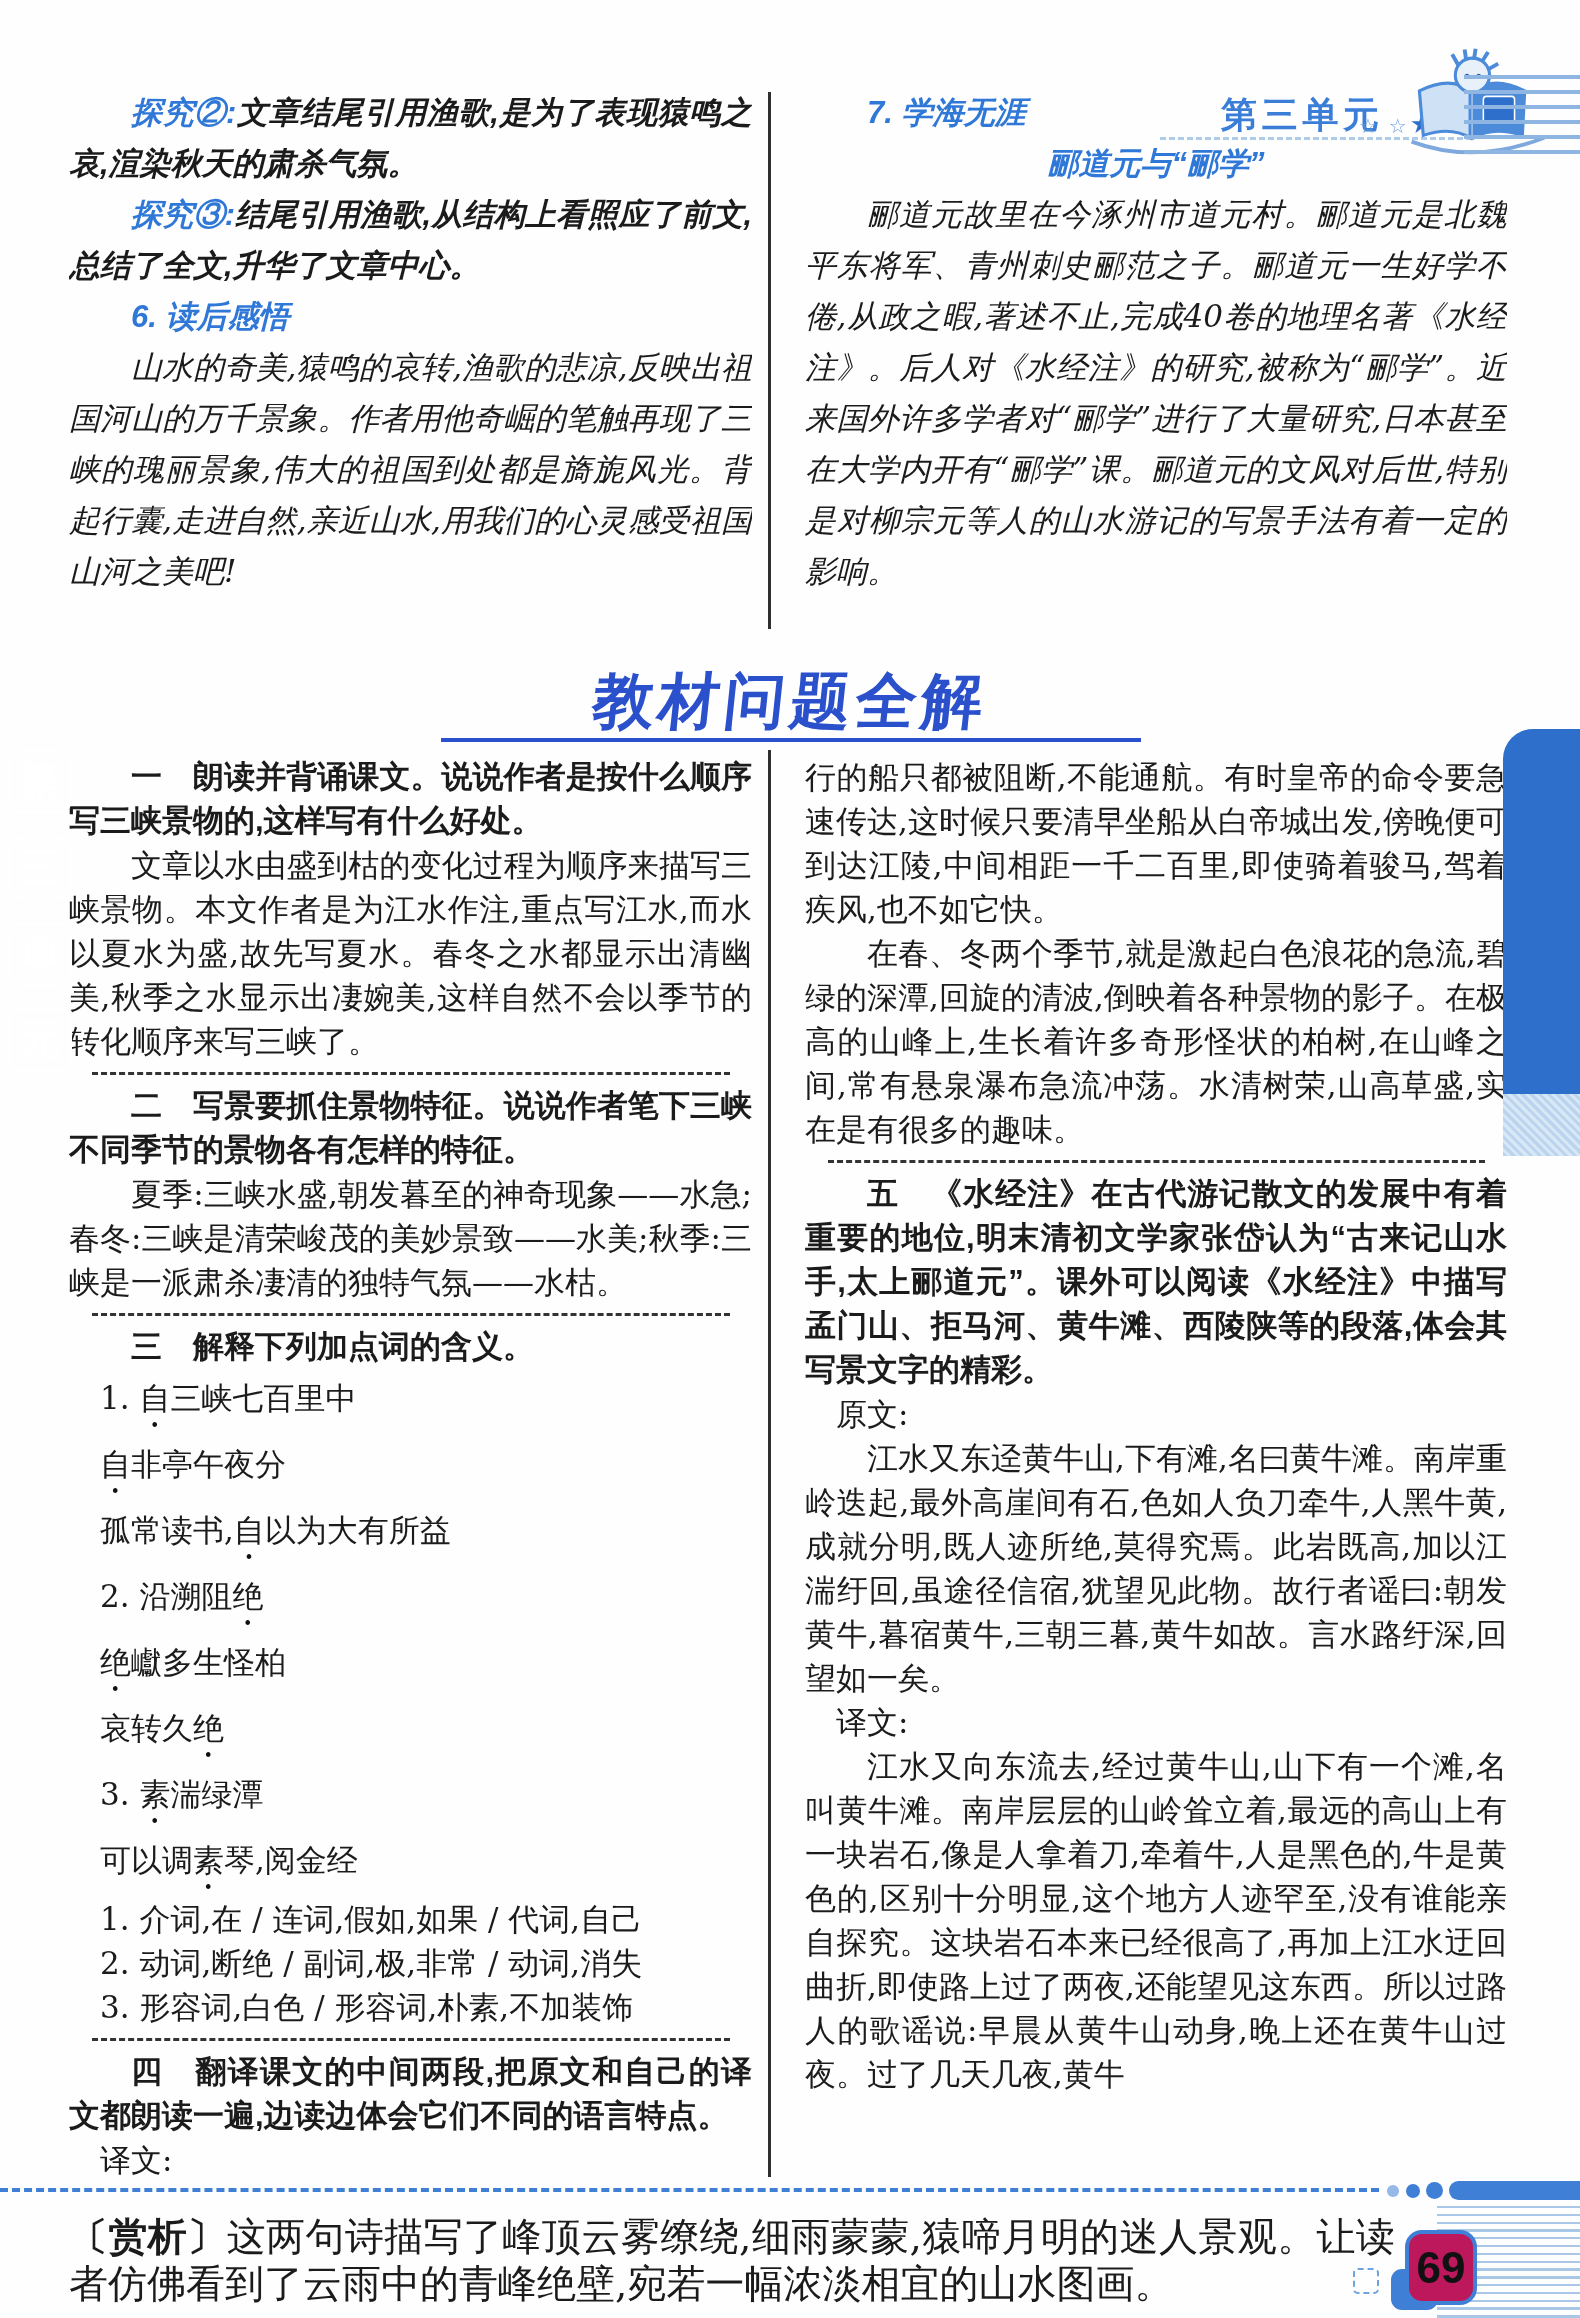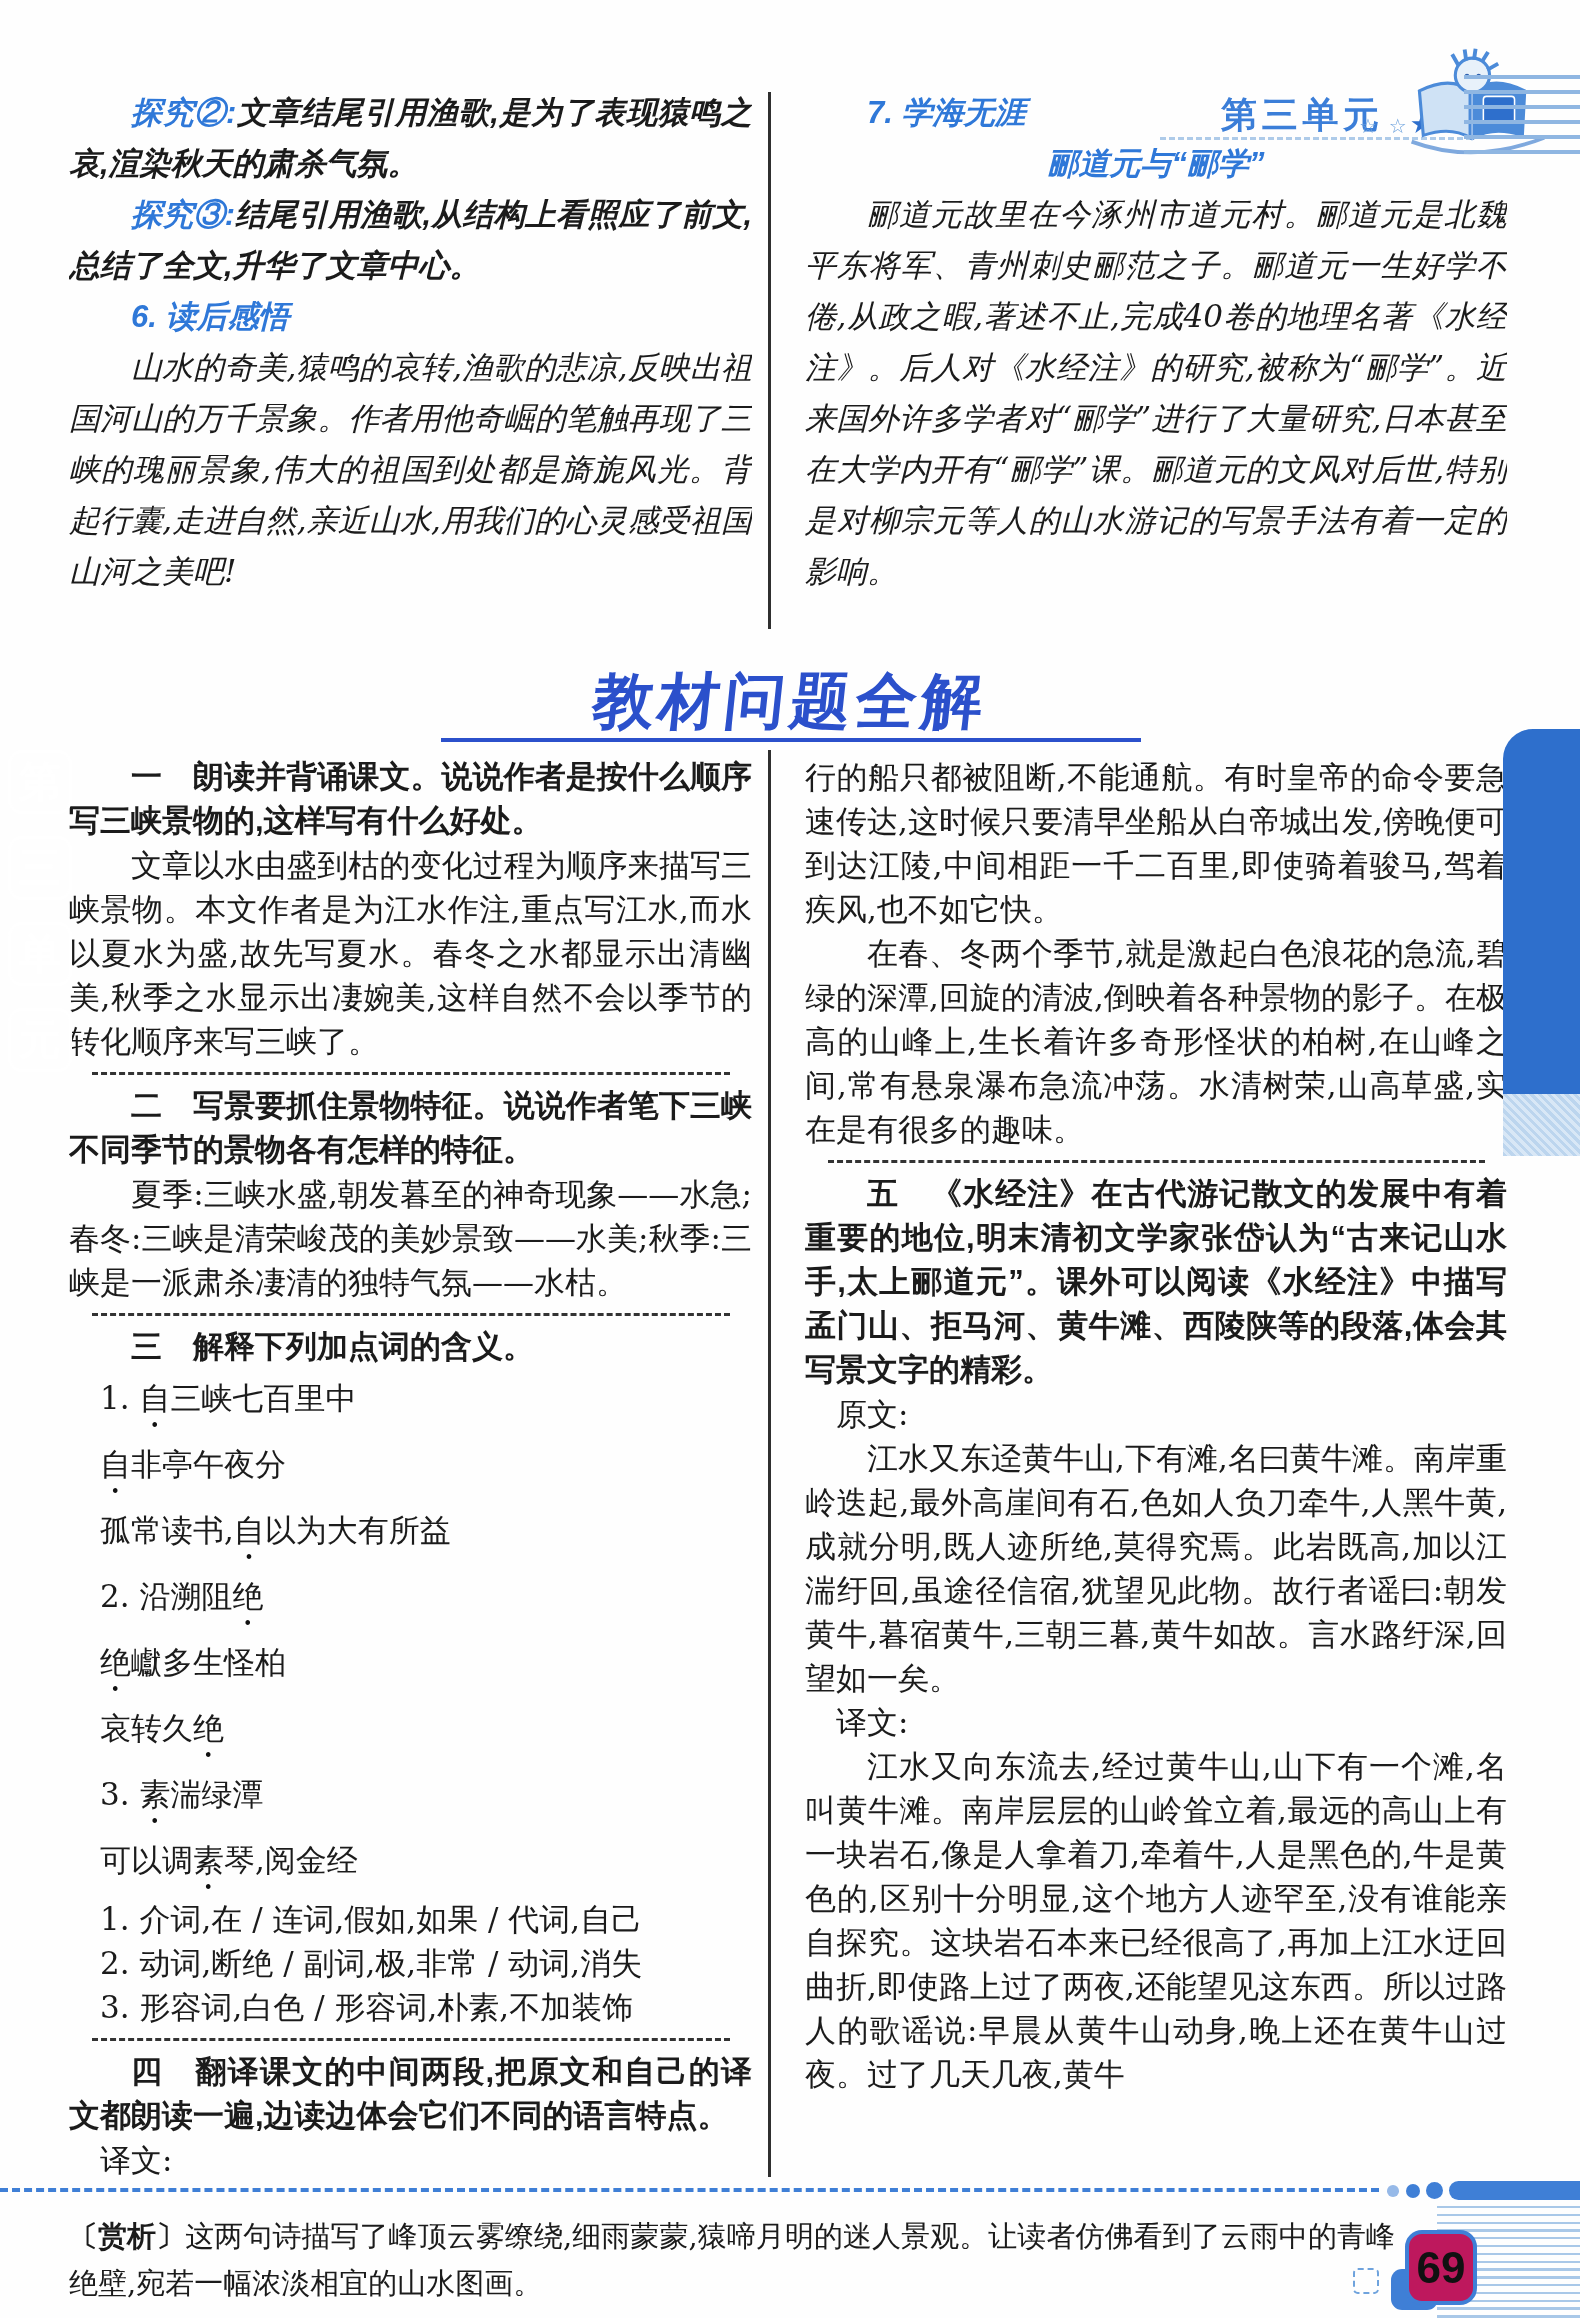--- a/index.html
+++ b/index.html
@@ -53,21 +53,21 @@
   
   .foot-line{position:absolute;top:2188px;left:0;width:1379px;border-top:4.7px dashed #3f7fd6;}
   .foot-dot{position:absolute;border-radius:50%;background:#3f7fd6;}
   .fd1{top:2185px;left:1387px;width:11.7px;height:11.7px;opacity:.55;}
   .fd2{top:2184px;left:1406px;width:14px;height:14px;}
   .fd3{top:2182px;left:1426px;width:17px;height:17px;}
   .foot-bar{position:absolute;top:2181px;left:1449px;width:132px;height:18.7px;background:#3f7fd6;
             border-radius:9.4px 0 0 9.4px;}
   .foot-stripes{position:absolute;top:2206px;left:1437px;width:144px;height:113px;
      background:repeating-linear-gradient(to bottom,#a9c8e8 0 2.3px,transparent 2.3px 7.8px);}
-  .foot-text{position:absolute;top:2213px;left:69px;width:1326px;font-size:29px;line-height:47px;
+  .foot-text{position:absolute;top:2213px;left:69px;width:1326px;font-size:39px;line-height:47px;
              font-family:"DejaVu Serif","Liberation Serif",serif;text-align:justify;}
   .badge-shadow{position:absolute;top:2269px;left:1391px;width:47px;height:41px;
                 background:#3f7fd6;border-radius:11px;}
   .page-badge{position:absolute;top:2230px;left:1405px;width:64px;height:67px;background:#be185d;
               border:4.7px solid #3f7fd6;border-radius:17px;display:flex;align-items:center;
               justify-content:center;font-size:44px;font-weight:bold;color:#111;}
   .dash-sq{position:absolute;top:2268px;left:1353px;width:22px;height:22px;
            border:2.3px dashed #6fa3dd;border-radius:4.7px;}
 </style>
 </head>

